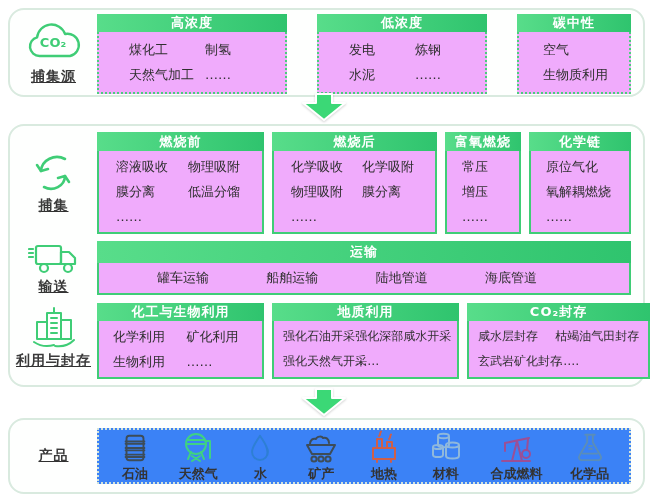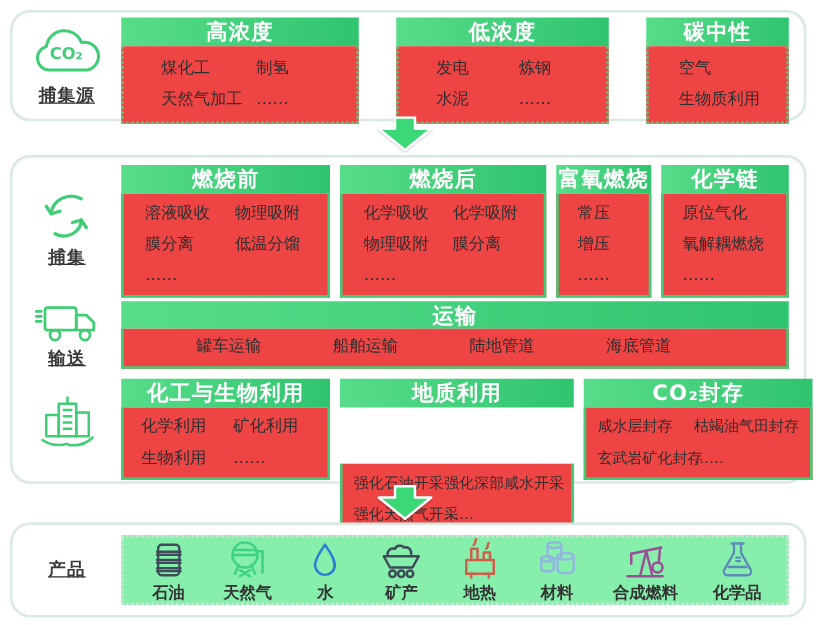--- a/index.html
+++ b/index.html
@@ -17,24 +17,24 @@
   #products-panel { top:418px; height:76px;text-align:right; }
 
   .label-col { width:87px; flex:0 0 87px; display:flex; flex-direction:column; align-items:center; justify-content:center; gap:3px;text-decoration:underline; }
   .side-label { font-size:14px; font-weight:bold; color:#3a3a3a; letter-spacing:1px; }
 
   .boxes { flex:1; display:flex; align-items:center; gap:30px; padding-right:12px; }
 
   .gbox { display:flex; flex-direction:column; }
   .gbox .hd {
     height:23px; background:linear-gradient(90deg,#58dd8a,#2fc46e);
-    color:#ffffff; font-weight:bold; font-size:17px;
+    color:#ffffff; font-weight:bold; font-size:13px;
     display:flex; align-items:center; justify-content:center; letter-spacing:1px;
   }
-  .gbox .bd { background:#ef4444; flex:1; }
+  .gbox .bd { background:#f0abfc; flex:1; }
   .dotted .bd { border:2px dotted #4ad07c; border-top:none; }
   .solid  .bd { border:2px solid #3fcd76; border-top:none; }
 
   .grid2 { display:grid; grid-template-columns:1fr 1fr; align-content:center; }
   .grid1 { display:grid; grid-template-columns:1fr;    align-content:center; }
   .cell  { font-size:13px; line-height:25px; white-space:nowrap; }
 
   
   #source-panel .gbox { height:77px; }
   .w190 { width:190px; } .w170 { width:170px; } .wflex { flex:1; }
@@ -58,30 +58,30 @@
   .row-transport .hd { height:22px; }
   .items-row { display:flex; align-items:center; justify-content:space-between; padding:0 92px 0 58px; }
   .items-row .cell { line-height:28px; }
 
   .row-util .gbox { height:68px; }
   .uw167 { width:167px; } .uw187 { width:187px; }
   .row-util .bd { padding:3px 2px 3px 14px; }
   .row-util .cell { line-height:25px; }
   .tight .bd { padding-left:9px; padding-right:2px; }
   .tight .cell { font-size:12px; }
-  .cols-46 { grid-template-columns:42% 58%;margin-top:45px; }
+  .cols-46 { grid-template-columns:42% 58%; }
   .cols-45 { grid-template-columns:46% 54%; }
 
   
   .arrow { position:absolute; left:301px; width:46px; height:28px; filter:drop-shadow(0 1px 1px rgba(0,0,0,.18)); }
   #arrow-1 { top:93px; } #arrow-2 { top:388px; }
 
   
   #products-panel .prod-box {
-    flex:1; margin:8px 12px 8px 0; border:2px dotted #d3e3d9; background:#86efac;
+    flex:1; margin:8px 12px 8px 0; border:2px dotted #d3e3d9; background:#3b82f6;
     display:flex; align-items:center; justify-content:space-around; padding:0 6px;
   }
   .prod { display:flex; flex-direction:column; align-items:center; gap:1px; }
   .prod .pname { font-size:13px; font-weight:bold; color:#333; white-space:nowrap; }
   .picon { height:34px; display:flex; align-items:flex-end; }
 
   .gicon svg, .picon svg { display:block; }
   .co2wrap { position:relative; }
 </style>
 </head>
@@ -218,20 +218,21 @@
           <svg width="50" height="44" viewBox="0 0 50 44" fill="none" stroke="#3fcd76" stroke-width="2" stroke-linecap="round" stroke-linejoin="round">
             <path d="M25 3v5"></path>
             <rect x="18" y="8" width="14" height="26"></rect>
             <path d="M22 13h6M22 18h6M22 23h6M22 28h6"></path>
             <rect x="8" y="17" width="10" height="17"></rect>
             <rect x="32" y="15" width="10" height="19"></rect>
             <path d="M5 37c6 4 13 5 20 3"></path>
             <path d="M45 35c-5 5-12 7-19 6"></path>
           </svg>
         </div>
+        <span class="side-label">利用与封存</span>
       </div>
       <div class="pboxes">
         <div class="gbox solid uw167">
           <div class="hd">化工与生物利用</div>
           <div class="bd grid2">
             <span class="cell">化学利用</span>
             <span class="cell">矿化利用</span>
             <span class="cell">生物利用</span>
             <span class="cell">……</span>
           </div>

